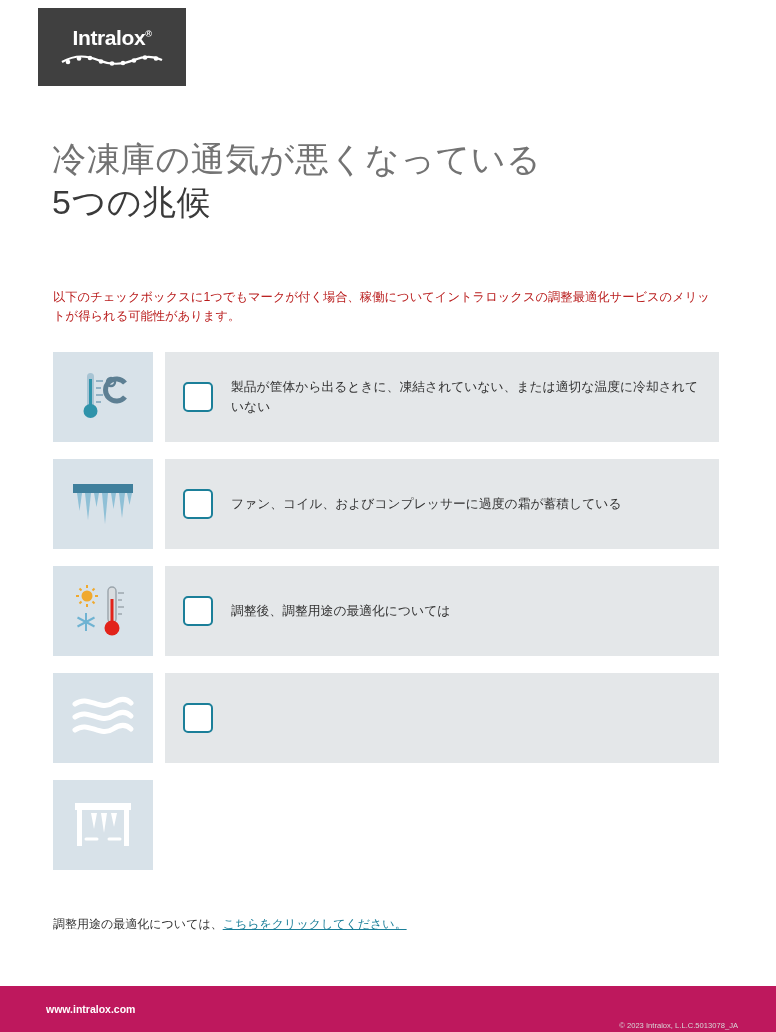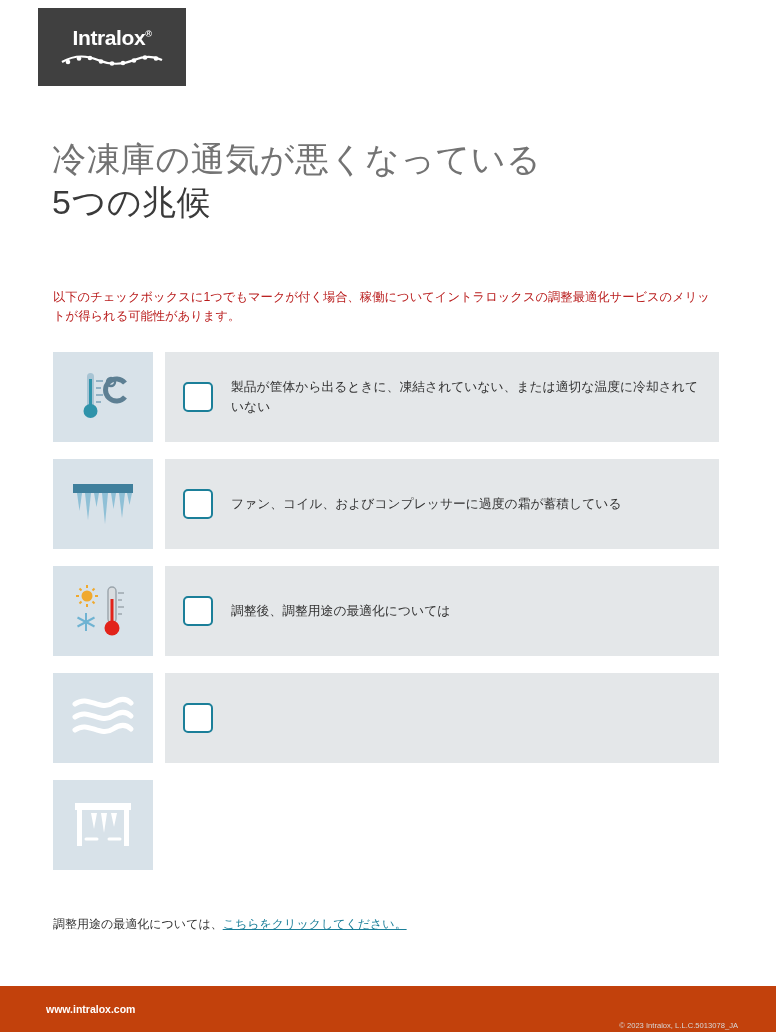--- a/index.html
+++ b/index.html
@@ -141,21 +141,21 @@
     text-decoration: underline;
   }
 
   
   .bottom-bar {
     position: absolute;
     left: 0;
     bottom: 0;
     width: 776px;
     height: 46px;
-    background: #c2410c;
+    background: #be185d;
     display: flex;
     align-items: center;
     justify-content: space-between;
     padding: 0 38px 0 46px;
   }
   .bottom-url {
     color: #ffffff;
     font-size: 10.5px;
     font-weight: bold;
   }

